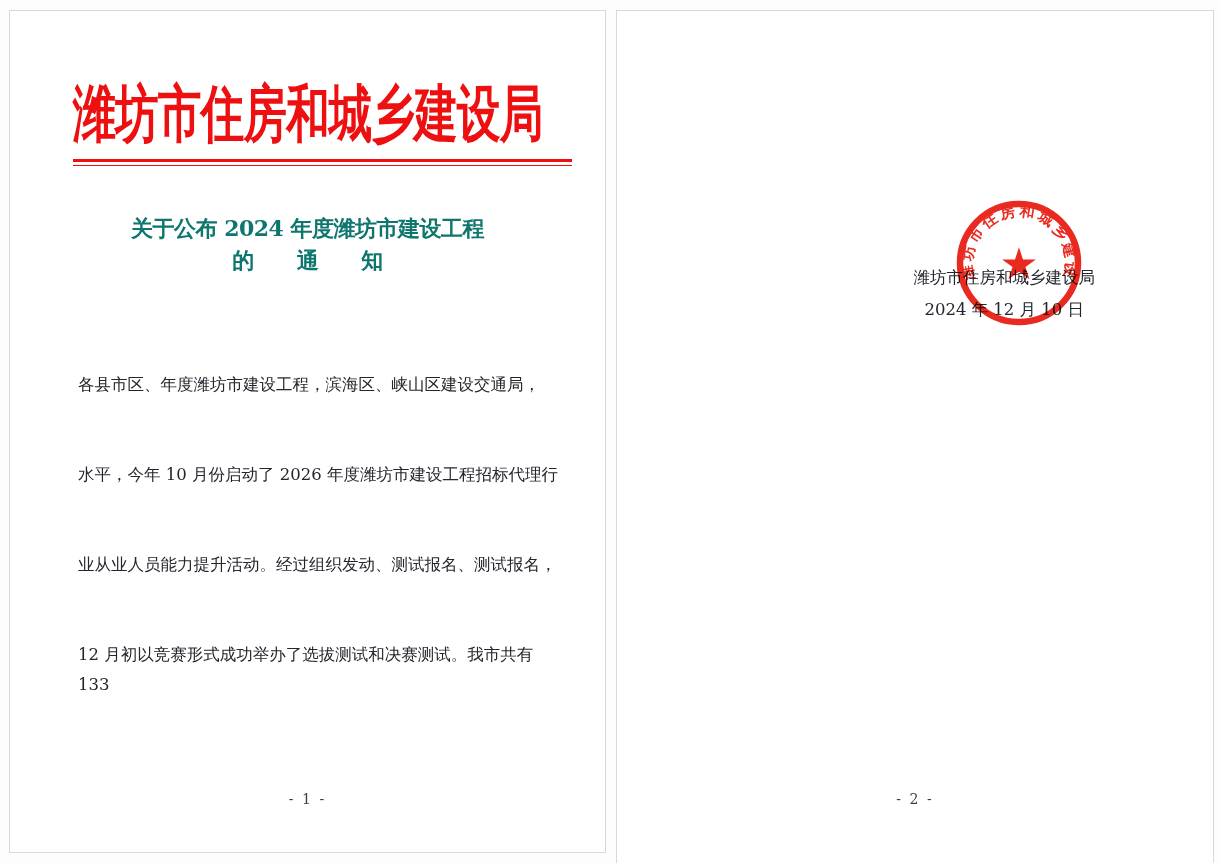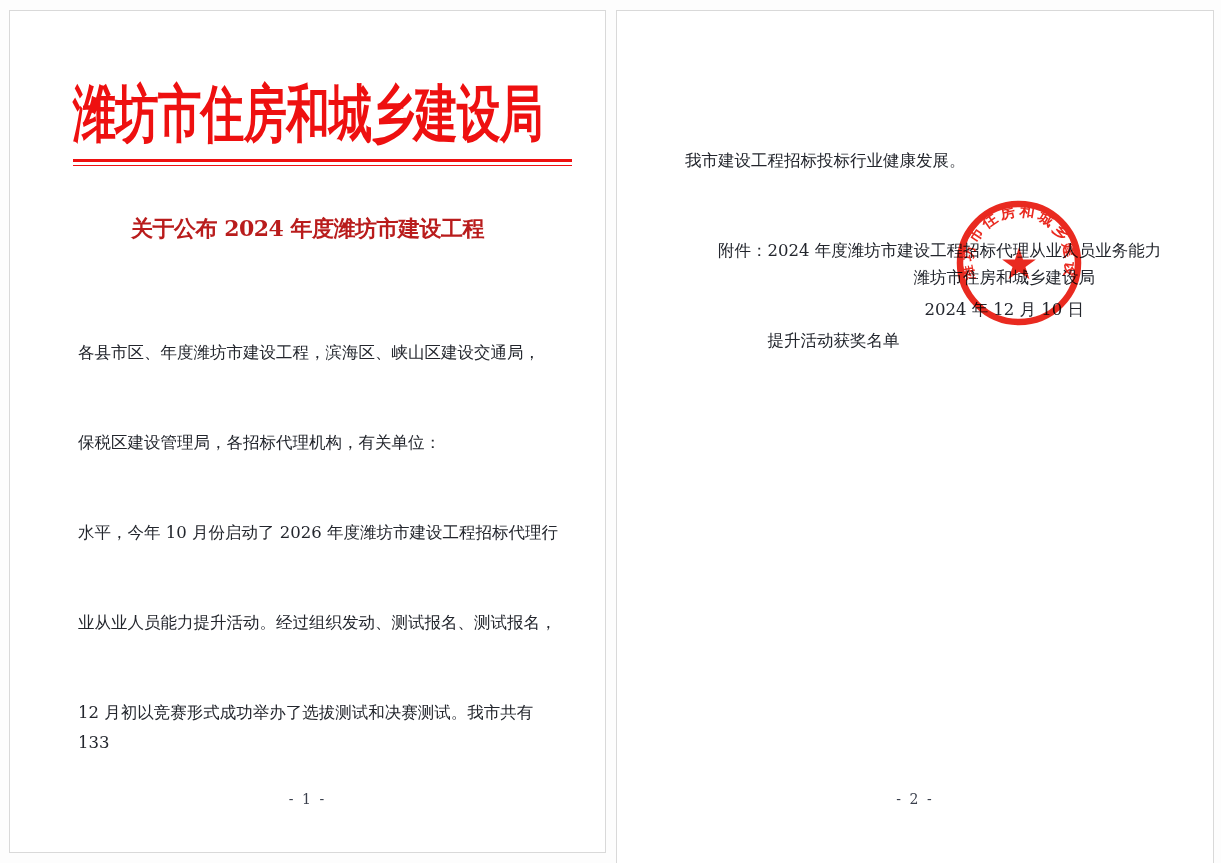--- a/index.html
+++ b/index.html
@@ -44,21 +44,21 @@
     height: 3px;
     border-top: 3px solid #ee1010;
     border-bottom: 1px solid #ee1010;
   }
   .doc-title {
     margin-top: 46px;
     text-align: center;
     font-weight: bold;
     font-size: 22px;
     line-height: 32px;
-    color: #b91c1c;
+    color: #0f766e;
     letter-spacing: -0.5px;
   }
   .body-text {
     margin-top: 34px;
     padding: 0 44px 0 68px;
     font-size: 16.5px;
     line-height: 30px;
     white-space: pre-wrap;
   }
   .page-num {
@@ -107,48 +107,43 @@
   <div class="page page-1">
 
     <div class="letterhead">
       <span class="letterhead-text">潍坊市住房和城乡建设局</span>
     </div>
 
     <div class="red-rule"></div>
 
     <div class="doc-title">
       <div>关于公布 2024 年度潍坊市建设工程</div>
+      <div>的　　通　　知</div>
     </div>
 
     <div class="body-text">
       <div>各县市区、年度潍坊市建设工程，滨海区、峡山区建设交通局，</div>
-      <div>保税区建设管理局，各招标代理机构，有关单位：</div>
       <div>水平，今年 10 月份启动了 2026 年度潍坊市建设工程招标代理行</div>
       <div>业从业人员能力提升活动。经过组织发动、测试报名、测试报名，</div>
       <div>12 月初以竞赛形式成功举办了选拔测试和决赛测试。我市共有 133</div>
       
       
       
       
       
       
       
       
     </div>
 
     <div class="page-num">- 1 -</div>
   </div>
 
   <div class="page page-2">
 
-    <div class="body-text-2">
-      <div>我市建设工程招标投标行业健康发展。</div>
-      <div>　　附件：2024 年度潍坊市建设工程招标代理从业人员业务能力</div>
-      <div>　　　　　提升活动获奖名单</div>
-    </div>
 
     <div class="signature-block">
       <div>潍坊市住房和城乡建设局</div>
       <div>2024 年 12 月 10 日</div>
     </div>
 
     <div class="seal">
       <svg width="128" height="128" viewBox="0 0 128 128" xmlns="http://www.w3.org/2000/svg">
         <circle cx="64" cy="64" r="59" fill="none" stroke="#e8170c" stroke-width="6.5"></circle>
         <path id="sealArc" d="M 19.8 80.1 A 47 47 0 1 1 108.2 80.1" fill="none"></path>

